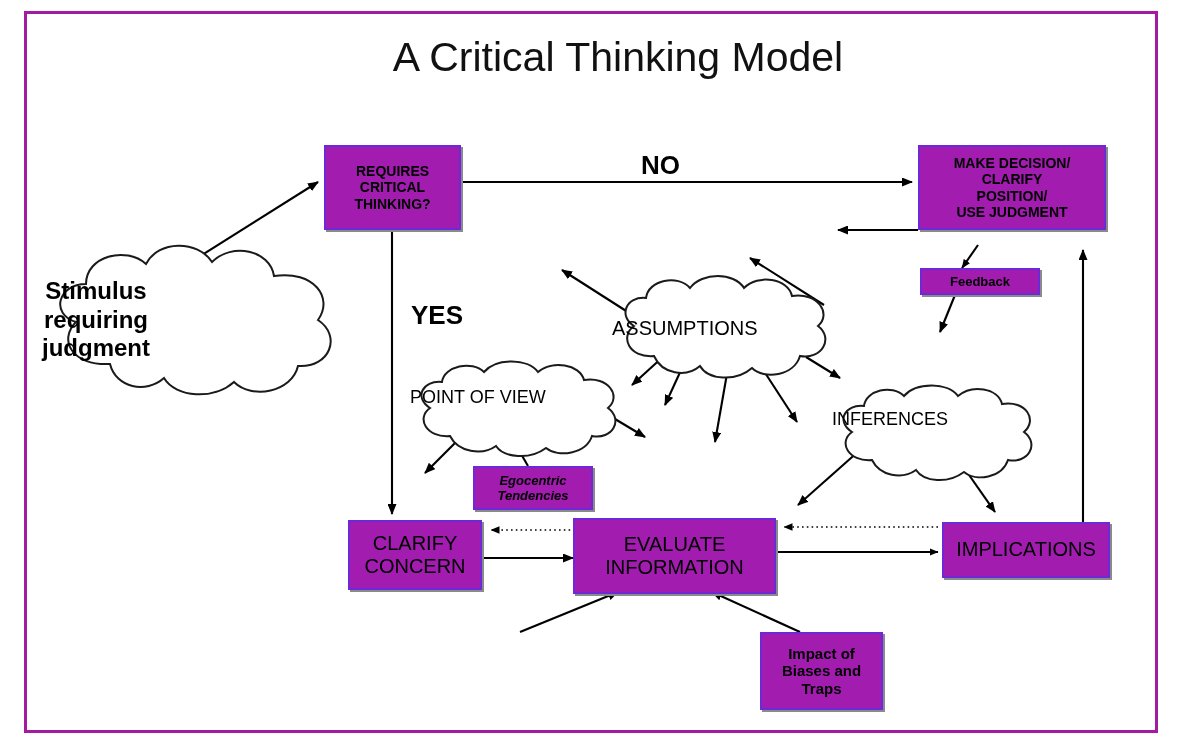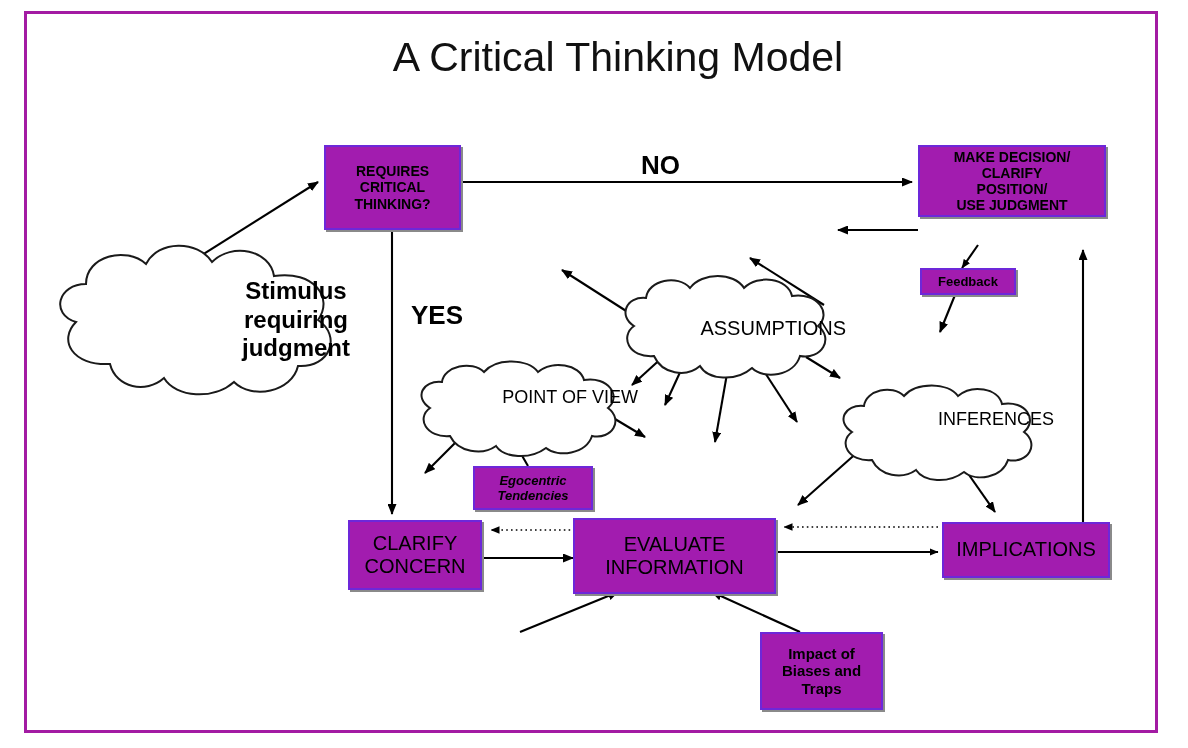--- a/index.html
+++ b/index.html
@@ -70,21 +70,21 @@
   .sz-13     { font-size: 13px; }
   .sz-14     { font-size: 14px; }
   .sz-15     { font-size: 15px; }
   .sz-18     { font-size: 18px; }
   .sz-20     { font-size: 20px; }
   .sz-24     { font-size: 24px; }
   .cloudnode {
     position: absolute;
     display: flex;
     align-items: center;
-    justify-content: flex-end;
+    justify-content: flex-start;
     text-align: center;
     color: #000000;
     line-height: 1.2;
     white-space: pre-line;
     z-index: 3;
   }
   .cloudsvg {
     position: absolute;
     left: 0; top: 0;
     width: 100%; height: 100%;
@@ -211,28 +211,28 @@
     </svg>
     <span style="position:relative; top:-14px;">INFERENCES</span>
   </div>
 
   <div class="node boxnode b-bold sz-14" style="left:324px; top:145px; width:137px; height:85px;">
     <span>REQUIRES
 CRITICAL
 THINKING?</span>
   </div>
 
-  <div class="node boxnode b-bold sz-14" style="left:918px; top:145px; width:188px; height:72px;">
+  <div class="node boxnode b-bold sz-14" style="left:918px; top:145px; width:188px; height:85px;">
     <span>MAKE DECISION/
 CLARIFY
 POSITION/
 USE JUDGMENT</span>
   </div>
 
-  <div class="node boxnode b-bold sz-13" style="left:920px; top:268px; width:96px; height:27px;">
+  <div class="node boxnode b-bold sz-13" style="left:920px; top:268px; width:120px; height:27px;">
     <span>Feedback</span>
   </div>
 
   <div class="node boxnode b-bold sz-13" style="left:473px; top:466px; width:120px; height:44px;font-style:italic;">
     <span>Egocentric
 Tendencies</span>
   </div>
 
   <div class="node boxnode sz-20" style="left:348px; top:520px; width:134px; height:70px;">
     <span>CLARIFY

